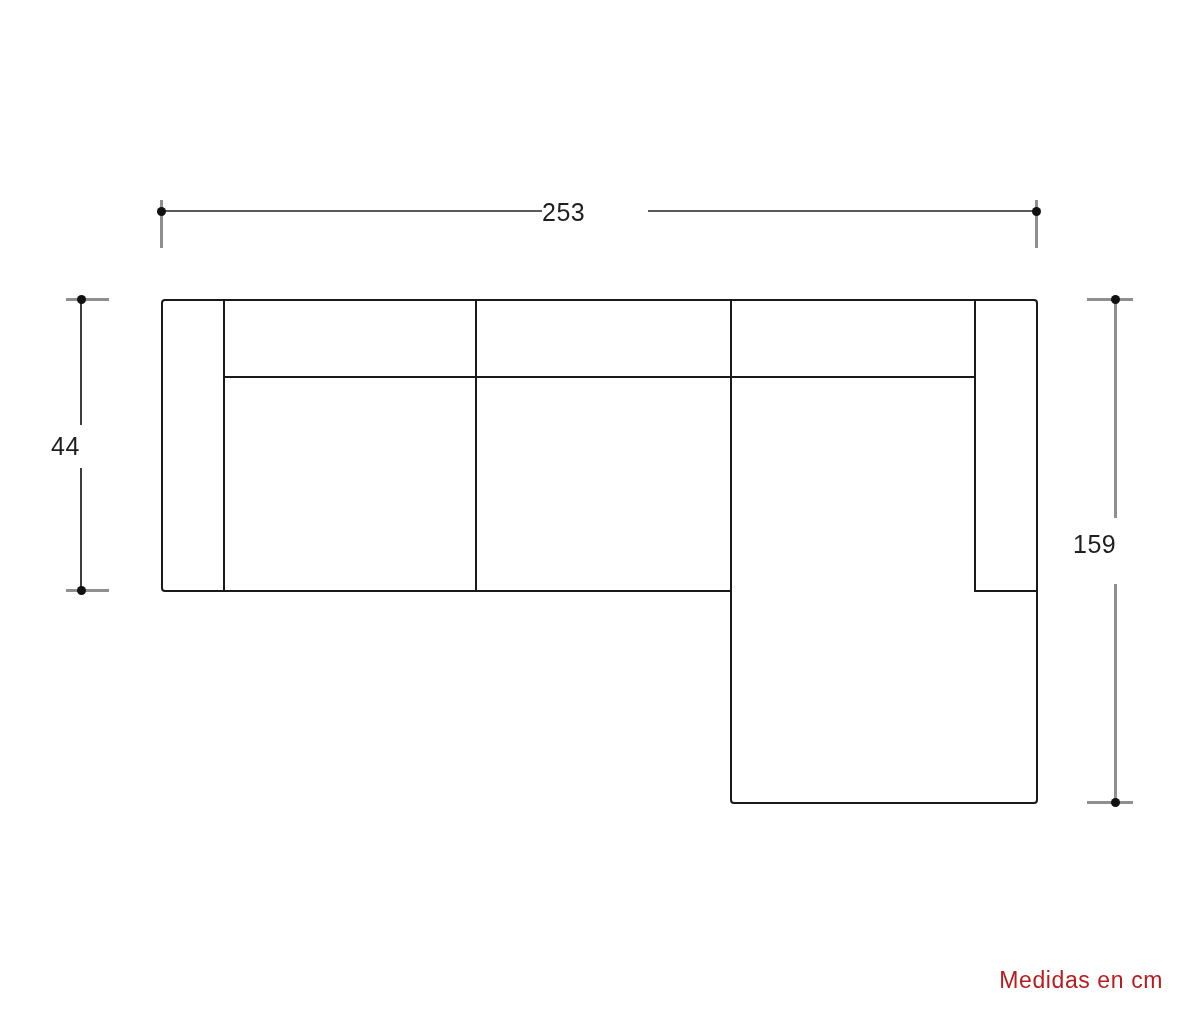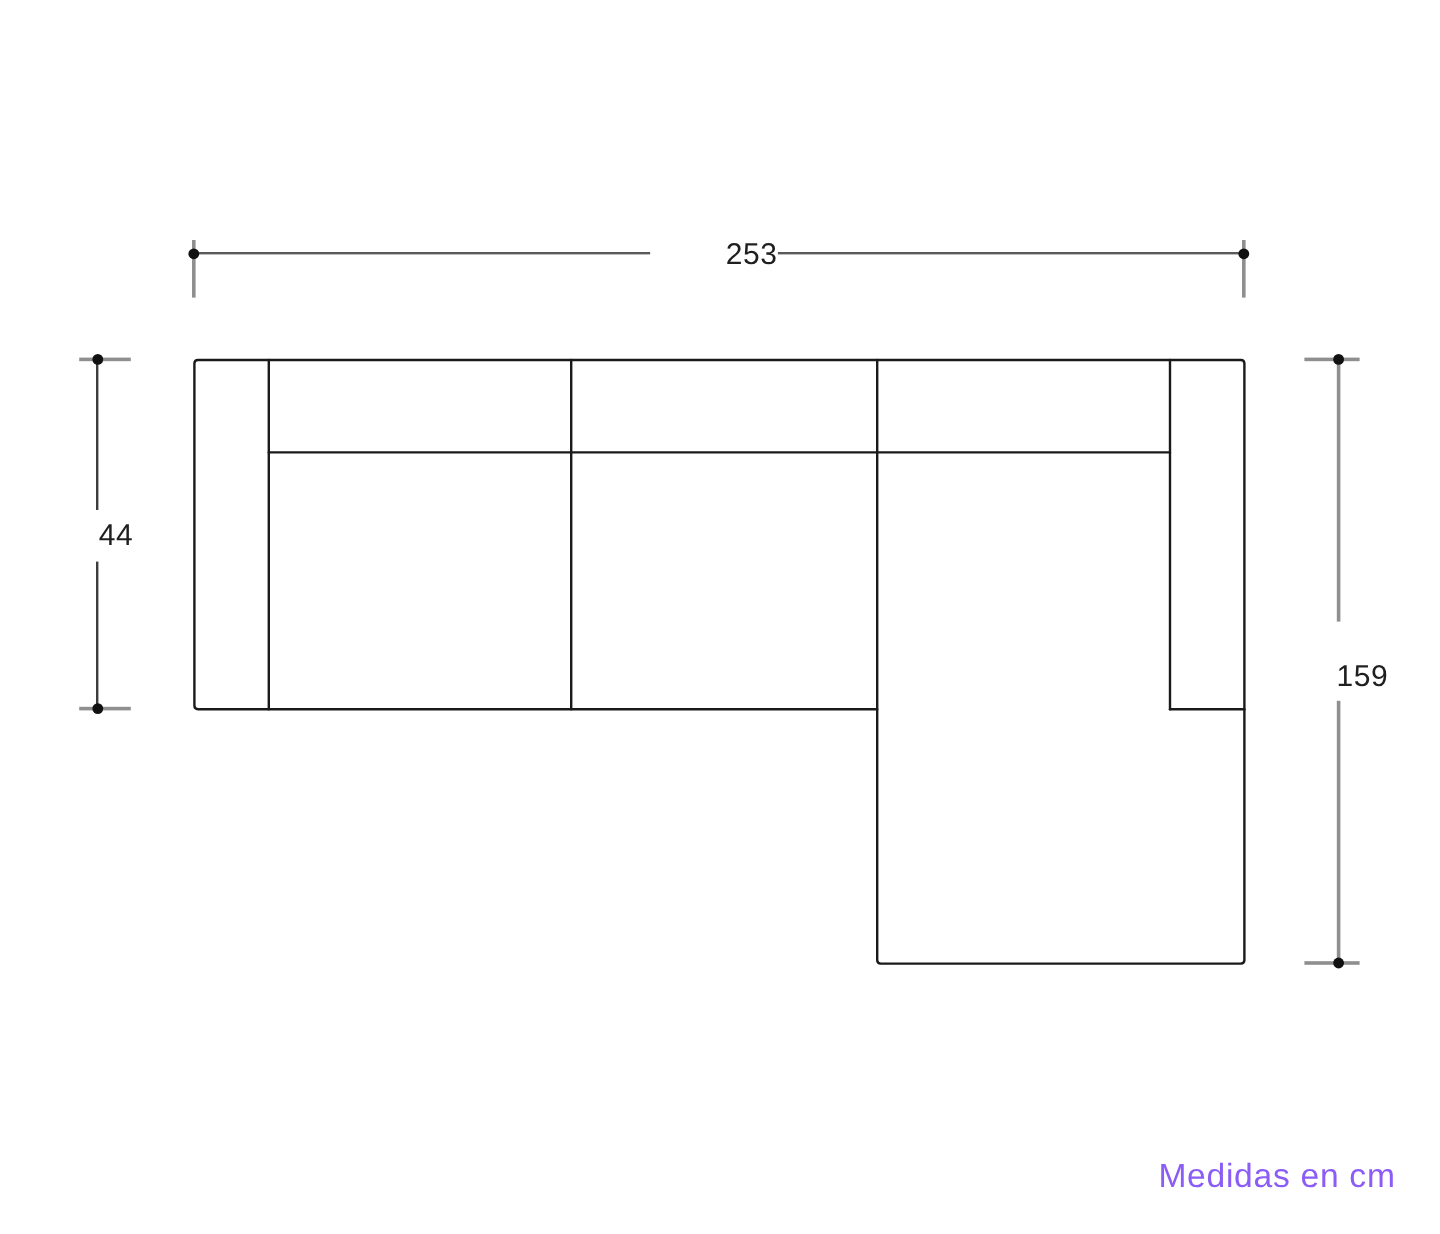--- a/index.html
+++ b/index.html
@@ -43,30 +43,30 @@
     width: 9px;
     height: 9px;
     border-radius: 50%;
     background: #111111;
   }
   .dim-label {
     position: absolute;
     color: #1f1f1f;
     font-size: 25px;
     letter-spacing: 0.5px;
-    text-align: right;
+    text-align: left;
     line-height: 28px;
     background: #ffffff;
   }
   .units-note {
     position: absolute;
     right: 37px;
     top: 966px;
-    color: #8b5cf6;
-    font-size: 28px;
+    color: #b91c1c;
+    font-size: 23px;
     letter-spacing: 0.6px;
     line-height: 28px;
   }
 </style>
 </head>
 <body>
 
 <div class="canvas">
 
   <svg class="sofa-svg" width="1200" height="1028" viewBox="0 0 1200 1028">
@@ -101,17 +101,17 @@
   <div class="dim-dot" style="left:77px; top:295px;"></div>
   <div class="dim-dot" style="left:77px; top:586px;"></div>
   <div class="dim-label" style="left:51px; top:432px; width:60px;">44</div>
 
   <div class="dim-tick" style="left:1087px; top:298px; width:46px; height:3px;"></div>
   <div class="dim-tick" style="left:1087px; top:801px; width:46px; height:3px;"></div>
   <div class="dim-line thick" style="left:1114px; top:300px; width:3px; height:218px;"></div>
   <div class="dim-line thick" style="left:1114px; top:584px; width:3px; height:219px;"></div>
   <div class="dim-dot" style="left:1111px; top:295px;"></div>
   <div class="dim-dot" style="left:1111px; top:798px;"></div>
-  <div class="dim-label" style="left:1073px; top:550px; width:84px;">159</div>
+  <div class="dim-label" style="left:1073px; top:530px; width:84px;">159</div>
 
   <div class="units-note">Medidas en cm</div>
 
 </div>
 
 </body></html>

